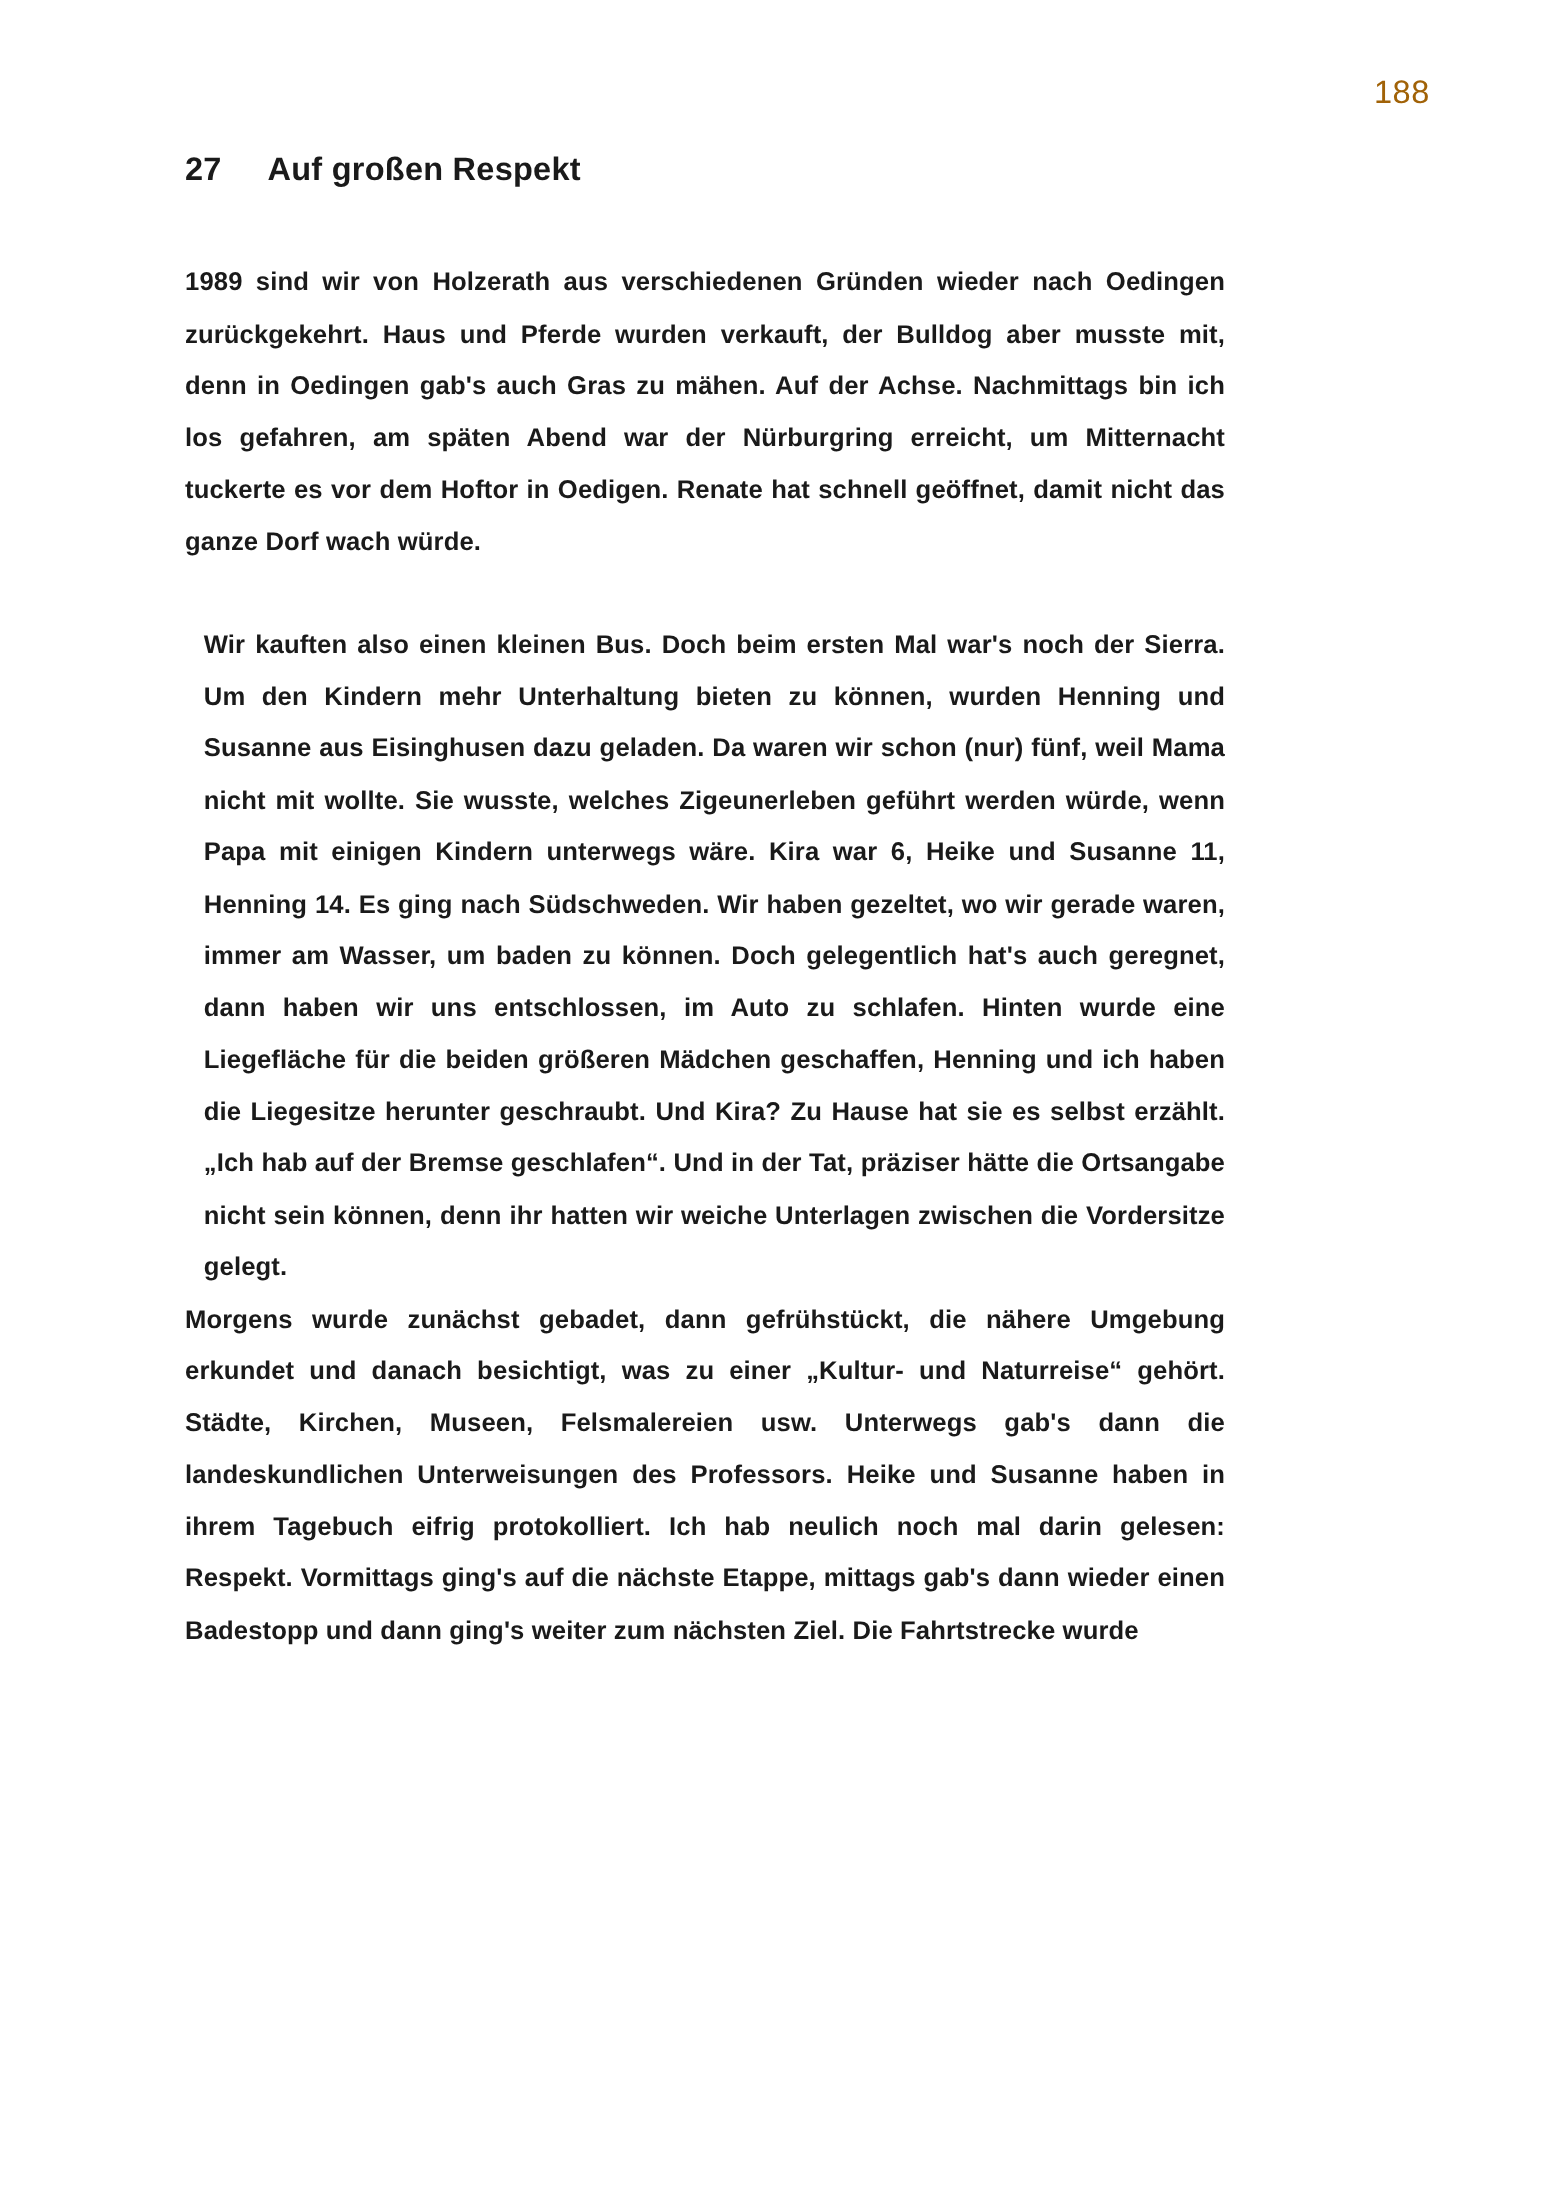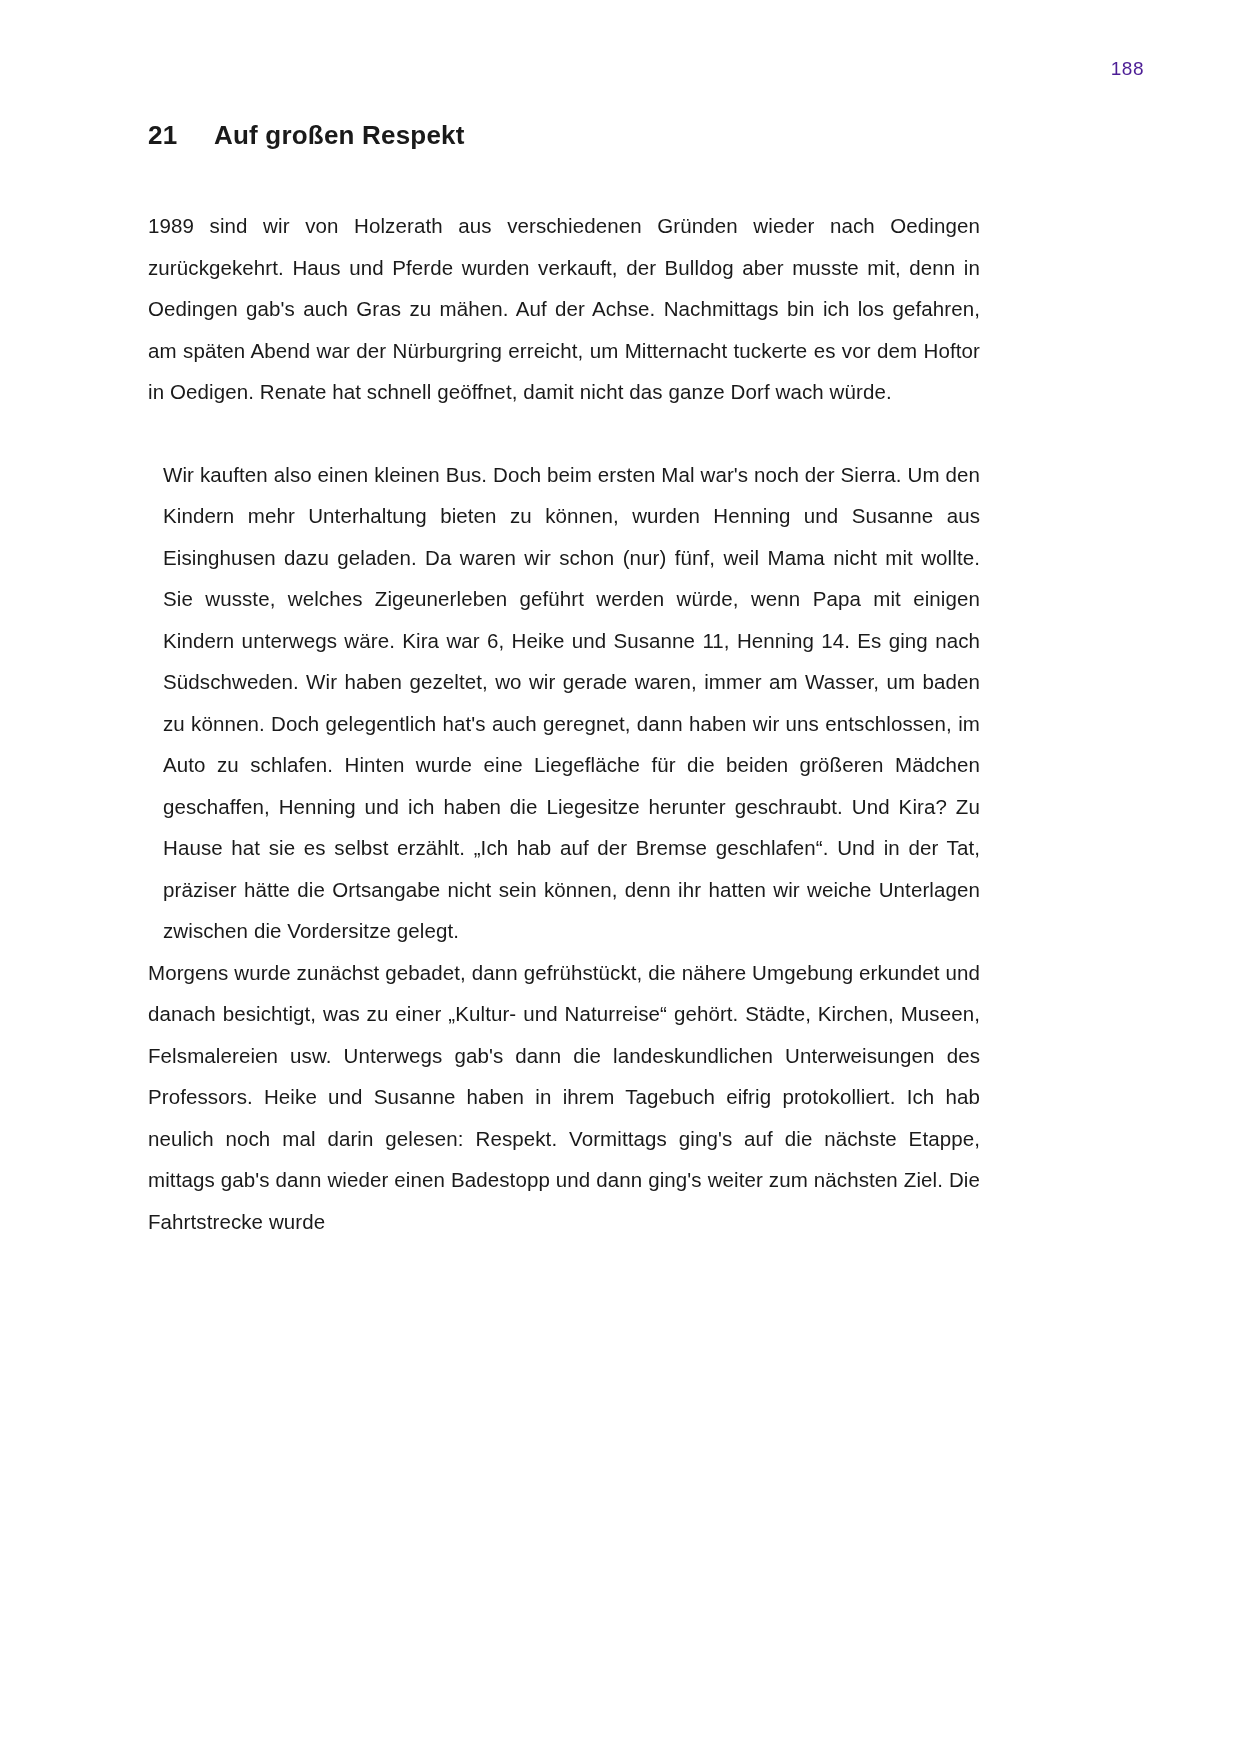--- a/index.html
+++ b/index.html
@@ -18,23 +18,23 @@
   .page {
     position: relative;
     width: 1240px;
     height: 1754px;
     box-sizing: border-box;
   }
   .page-number {
     position: absolute;
     top: 58px;
     right: 96px;
-    font-size: 19px;
+    font-size: 26px;
     letter-spacing: 0.5px;
-    color: #4c1d95;
+    color: #a16207;
   }
   .content {
     position: absolute;
     left: 148px;
     top: 120px;
     width: 832px;
   }
   h1.chapter-title {
     font-size: 26px;
     font-weight: bold;
@@ -50,37 +50,38 @@
   .body-text {
     margin-top: 54px;
   }
   p {
     margin: 0;
     font-size: 20.5px;
     line-height: 41.5px;
     text-align: justify;
     text-justify: inter-word;
     letter-spacing: 0.1px;
+    font-weight: bold;
   }
   p.gap-before {
     margin-top: 41px;
     margin-left: 15px;
   }
 </style>
 </head>
 <body>
 
 <div class="page">
 
   <div class="page-number">188</div>
 
   <div class="content">
 
     <h1 class="chapter-title">
-      <span class="num">21</span><span>Auf großen Respekt</span>
+      <span class="num">27</span><span>Auf großen Respekt</span>
     </h1>
 
     <div class="body-text">
       <p>1989 sind wir von Holzerath aus verschiedenen Gründen wieder nach Oedingen zurückgekehrt. Haus und Pferde wurden verkauft, der Bulldog aber musste mit, denn in Oedingen gab's auch Gras zu mähen. Auf der Achse. Nachmittags bin ich los gefahren, am späten Abend war der Nürburgring erreicht, um Mitternacht tuckerte es vor dem Hoftor in Oedigen. Renate hat schnell geöffnet, damit nicht das ganze Dorf wach würde.</p>
       <p class="gap-before">Wir kauften also einen kleinen Bus. Doch beim ersten Mal  war's  noch der Sierra. Um den Kindern mehr Unterhaltung bieten zu können, wurden Henning und Susanne aus Eisinghusen dazu geladen. Da waren wir schon (nur) fünf, weil Mama nicht mit wollte. Sie wusste, welches Zigeunerleben geführt werden würde, wenn Papa mit einigen Kindern unterwegs wäre. Kira war 6, Heike und Susanne 11, Henning 14. Es ging nach Südschweden. Wir haben gezeltet, wo wir gerade waren, immer am Wasser, um baden zu können. Doch gelegentlich hat's auch geregnet, dann haben wir uns entschlossen, im Auto zu schlafen. Hinten wurde eine Liegefläche für die beiden größeren Mädchen geschaffen, Henning und ich haben die Liegesitze herunter geschraubt. Und Kira?  Zu Hause hat sie es selbst erzählt. „Ich hab auf der Bremse geschlafen“. Und in der Tat, präziser hätte die Ortsangabe nicht sein können, denn ihr hatten wir weiche Unterlagen zwischen die Vordersitze gelegt.</p>
       <p>Morgens wurde zunächst gebadet, dann gefrühstückt, die nähere Umgebung erkundet und danach   besichtigt, was zu einer „Kultur- und Naturreise“ gehört. Städte, Kirchen, Museen, Felsmalereien usw. Unterwegs gab's dann die landeskundlichen Unterweisungen des Professors. Heike und Susanne haben in ihrem Tagebuch eifrig protokolliert. Ich hab neulich noch mal darin gelesen: Respekt. Vormittags ging's auf die nächste Etappe, mittags gab's dann wieder einen Badestopp und dann ging's weiter zum nächsten Ziel. Die Fahrtstrecke wurde</p>
     </div>
 
   </div>
 </div>

